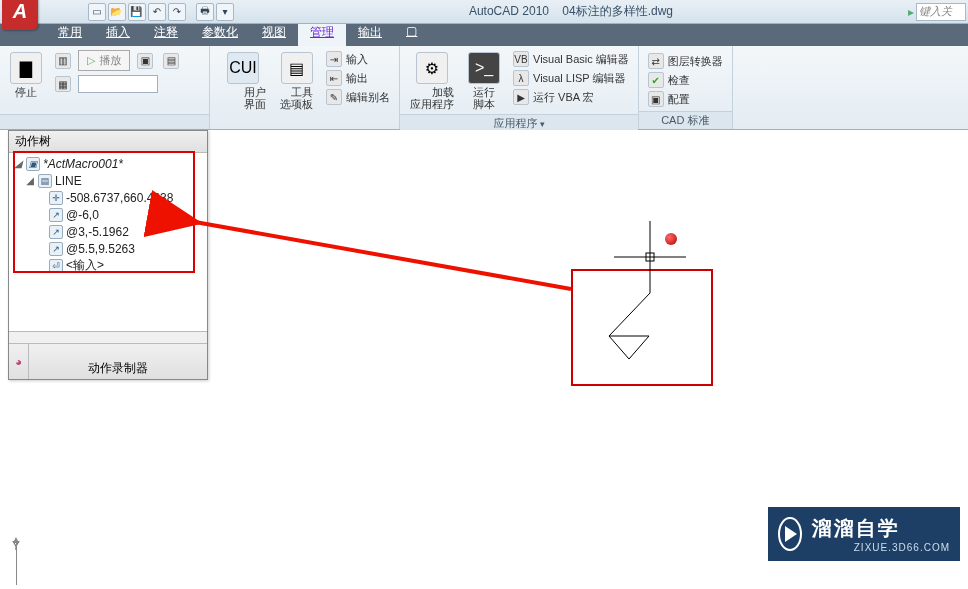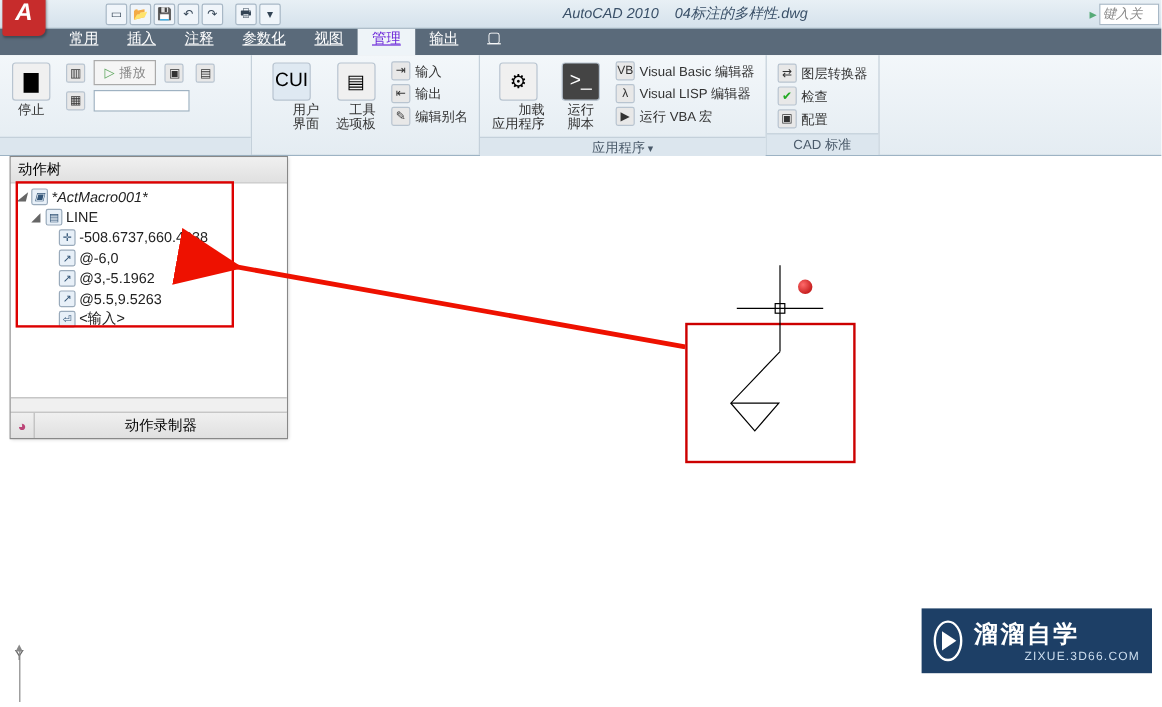--- a/index.html
+++ b/index.html
@@ -6,21 +6,21 @@
 body { width: 968px; height: 589px; background: #fff; overflow: hidden; font-size: 12px; position: relative; }
 
 
 .titlebar { height: 24px; background: linear-gradient(#e8f0f5,#d5e2ec); display: flex; align-items: center; border-bottom: 1px solid #9db3c4; }
 .app-logo { width: 42px; height: 42px; position: relative; z-index: 5; }
 .app-logo .tri { width: 36px; height: 36px; background: #c72c2c; border-radius: 6px 6px 6px 2px; position: absolute; top: 3px; left: 2px; box-shadow: 1px 1px 2px rgba(0,0,0,.3); display: flex; align-items: center; justify-content: center; }
 .app-logo .tri span { color: #fff; font-weight: bold; font-size: 20px; font-style: italic; }
 .qat { display: flex; gap: 2px; padding-left: 46px; }
 .qat-btn { width: 18px; height: 18px; border: 1px solid #a8b8c6; background: #f0f5fa; border-radius: 2px; display: flex; align-items: center; justify-content: center; font-size: 10px; color: #345; }
 .qat-sep { width: 6px; }
-.title-center { flex: 1; text-align: center; color: #3a5068; font-size: 12px; font-style: italic; }
+.title-center { flex: 1; text-align: center; color: #3a5068; font-size: 12px; }
 .title-right { width: 60px; display: flex; align-items: center; }
 .search-box { width: 50px; height: 18px; border: 1px solid #a8b8c6; background: #fff; font-style: italic; font-size: 11px; color: #888; padding-left: 2px; }
 
 
 .ribbon-tabs { height: 22px; background: #5a6a7a; display: flex; padding-left: 46px; }
 .rtab { padding: 0 12px; color: #fff; font-size: 12px; cursor: pointer; text-decoration: underline; }
 .rtab.active { background: #eef4f8; color: #6d28d9; }
 
 
 .ribbon { height: 84px; background: linear-gradient(#f3f7fa,#e4ecf2); border-bottom: 1px solid #9db3c4; display: flex; }
@@ -34,35 +34,35 @@
 .mini-col { display: flex; flex-direction: column; gap: 1px; }
 .mini-btn { display: flex; align-items: center; gap: 4px; padding: 1px 3px; cursor: pointer; font-size: 11px; color: #333; }
 .mini-btn .mic { width: 16px; height: 16px; background: #e8e8e8; border: 1px solid #b8c4d0; border-radius: 2px; display: flex; align-items: center; justify-content: center; font-size: 10px; }
 .play-btn { border: 1px solid #aaa; background: #f5f5f5; padding: 2px 8px; display: flex; align-items: center; gap: 4px; color: #888; font-size: 11px; }
 .dropdown { width: 80px; height: 18px; border: 1px solid #9fb2c2; background: #fff; }
 
 
 .canvas { position: absolute; top: 130px; left: 0; right: 0; bottom: 0; background: #fff; }
 
 
-.tree-panel { position: absolute; top: 130px; left: 8px; width: 232px; background: #f6f6f6; border: 1px solid #888; box-shadow: 1px 1px 3px rgba(0,0,0,.2); }
+.tree-panel { position: absolute; top: 130px; left: 8px; width: 200px; background: #f6f6f6; border: 1px solid #888; box-shadow: 1px 1px 3px rgba(0,0,0,.2); }
 .tree-title { background: linear-gradient(#f0f0f0,#e0e0e0); padding: 2px 6px; font-size: 12px; border-bottom: 1px solid #bbb; }
 .tree-body { background: #fff; height: 178px; overflow: auto; padding: 2px 0; font-size: 12px; }
 .tree-hl { position: absolute; top: 20px; left: 4px; width: 182px; height: 122px; border: 2px solid #d00; pointer-events: none; }
 .node { display: flex; align-items: center; gap: 3px; padding: 0 4px; height: 17px; cursor: pointer; }
 .node .tw { width: 10px; text-align: center; color: #666; font-size: 10px; }
 .node .nic { width: 14px; height: 14px; border: 1px solid #9ab; background: #e8f0f8; border-radius: 2px; display: flex; align-items: center; justify-content: center; font-size: 9px; color: #357; }
 .node .nlbl { color: #222; }
 .node.l1 { padding-left: 16px; }
 .node.l2 { padding-left: 40px; }
 .node.italic { font-style: italic; }
 .tree-status { background: #f0f0f0; border-top: 1px solid #bbb; height: 12px; }
 .tree-footer { background: linear-gradient(#f0f0f0,#e0e0e0); display: flex; border-top: 1px solid #bbb; }
 .tree-footer .corner { width: 20px; border-right: 1px solid #bbb; display: flex; align-items: center; justify-content: center; font-size: 12px; color: #b47; }
-.tree-footer .label { flex: 1; text-align: center; padding: 2px 0; font-size: 12px; }
+.tree-footer .label { flex: 1; text-align: center; padding: 2px 0; font-size: 12px; margin-top: 14px; }
 
 
 .red-rect { position: absolute; border: 2px solid #c00; }
 .red-dot { position: absolute; width: 12px; height: 12px; border-radius: 50%; background: radial-gradient(circle at 35% 35%, #ff6a6a, #b00000); }
 .coord-y { position: absolute; left: 12px; bottom: 36px; font-size: 12px; color: #666; }
 .axis-y { position: absolute; left: 16px; bottom: 4px; width: 1px; height: 44px; background: #888; }
 .axis-y::before { content: ""; position: absolute; top: -4px; left: -3px; border-left: 3.5px solid transparent; border-right: 3.5px solid transparent; border-bottom: 6px solid #888; }
 
 .watermark { position: absolute; right: 8px; bottom: 28px; width: 192px; height: 54px; background: #1d3f66; color: #fff; display: flex; align-items: center; gap: 10px; padding: 0 10px; }
 .watermark .play { width: 34px; height: 34px; border: 2px solid #fff; border-radius: 50%; display: flex; align-items: center; justify-content: center; }

